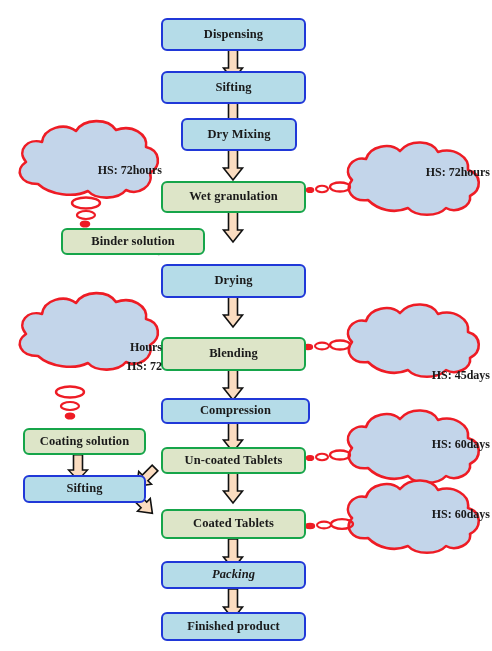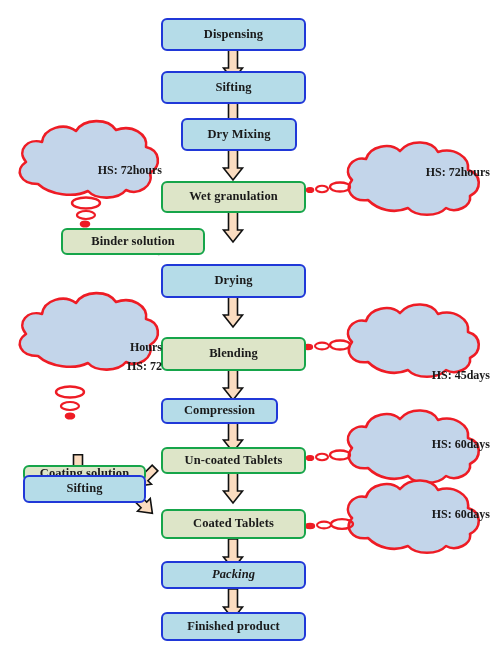--- a/index.html
+++ b/index.html
@@ -192,21 +192,21 @@
 </div>
 
 <div class="node blue" style="left:161px;top:264px;width:145px;height:34px;">
   <span>Drying</span>
 </div>
 
 <div class="node green" style="left:161px;top:337px;width:145px;height:34px;">
   <span>Blending</span>
 </div>
 
-<div class="node blue" style="left:161px;top:398px;width:117px;height:26px;">
+<div class="node blue" style="left:161px;top:398px;width:149px;height:26px;">
   <span>Compression</span>
 </div>
 
 <div class="node green" style="left:161px;top:447px;width:145px;height:27px;">
   <span>Un-coated Tablets</span>
 </div>
 
 <div class="node green" style="left:161px;top:509px;width:145px;height:30px;">
   <span>Coated Tablets</span>
 </div>
@@ -216,21 +216,21 @@
 </div>
 
 <div class="node blue" style="left:161px;top:612px;width:145px;height:29px;">
   <span>Finished product</span>
 </div>
 
 <div class="node green" style="left:14px;top:228px;width:144px;height:27px;margin-left:47px;">
   <span>Binder solution</span>
 </div>
 
-<div class="node green" style="left:23px;top:428px;width:123px;height:17px;margin-top:37px;">
+<div class="node green" style="left:23px;top:428px;width:123px;height:27px;">
   <span>Coating solution</span>
 </div>
 
 <div class="node blue" style="left:23px;top:475px;width:123px;height:28px;">
   <span>Sifting</span>
 </div>
 
 <div class="cloudwrap" style="left:22px;top:164px;width:140px;">
   <div class="cloudtext" style="top:0;">HS: 72hours</div>
 </div>

